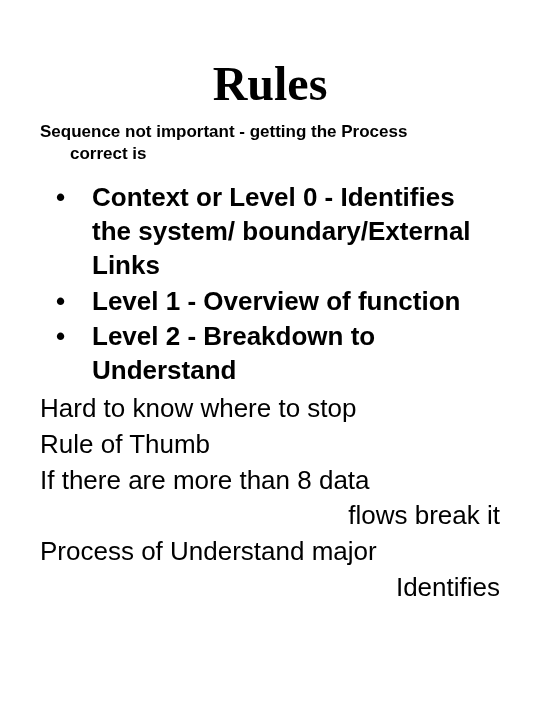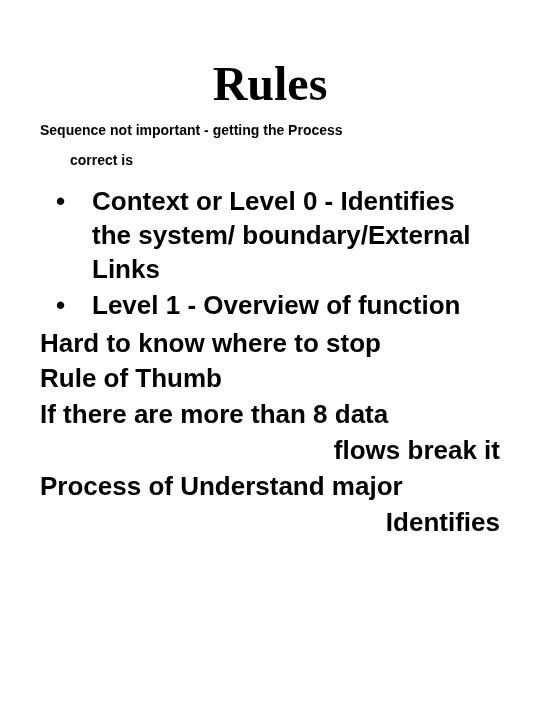--- a/index.html
+++ b/index.html
@@ -18,29 +18,28 @@
     .title {
       font-size: 48px;
       font-weight: bold;
       text-align: center;
       margin-bottom: 10px;
       font-family: "Times New Roman", Times, serif;
       margin-top: 36px;
     }
     .subtitle {
       font-family: Arial, Helvetica, sans-serif;
-      font-size: 14px;
+      font-size: 17px;
       font-weight: bold;
       margin-bottom: 16px;
       padding-left: 0px;
       line-height: 1.3;
     }
     .subtitle-line2 {
       padding-left: 30px;
-      margin-top: 12px;
     }
     .bullet-list {
       list-style: none;
       font-family: Arial, Helvetica, sans-serif;
       font-size: 26px;
       font-weight: bold;
       line-height: 1.3;
       margin-bottom: 4px;
     }
     .bullet-list li {
@@ -51,21 +50,21 @@
     .bullet-list li::before {
       content: "•";
       position: absolute;
       left: 16px;
       top: 0;
       font-size: 26px;
     }
     .para {
       font-family: Arial, Helvetica, sans-serif;
       font-size: 26px;
-      font-weight: bold;
+      font-weight: normal;
       line-height: 1.3;
       margin-bottom: 2px;
     }
     .indent {
       padding-left: 30px;
       text-align: right;
     }
   </style>
 </head>
 <body>
@@ -73,20 +72,21 @@
 <h1 class="title">Rules</h1>
 
 <div class="subtitle">
   <div>Sequence not important - getting the Process</div>
   <div class="subtitle-line2">correct  is</div>
 </div>
 
 <ul class="bullet-list">
   <li>Context or Level 0 - Identifies the system/ boundary/External Links</li>
   <li>Level 1 - Overview of function</li>
+  <li>Level 2 - Breakdown to Understand</li>
 </ul>
 
 <div class="para">Hard to know where to stop</div>
 <div class="para">Rule of Thumb</div>
 <div class="para">If there are more than 8 data</div>
 <div class="para indent">flows break it</div>
 <div class="para">Process of Understand major</div>
 <div class="para indent">Identifies</div>
 
 </body></html>

